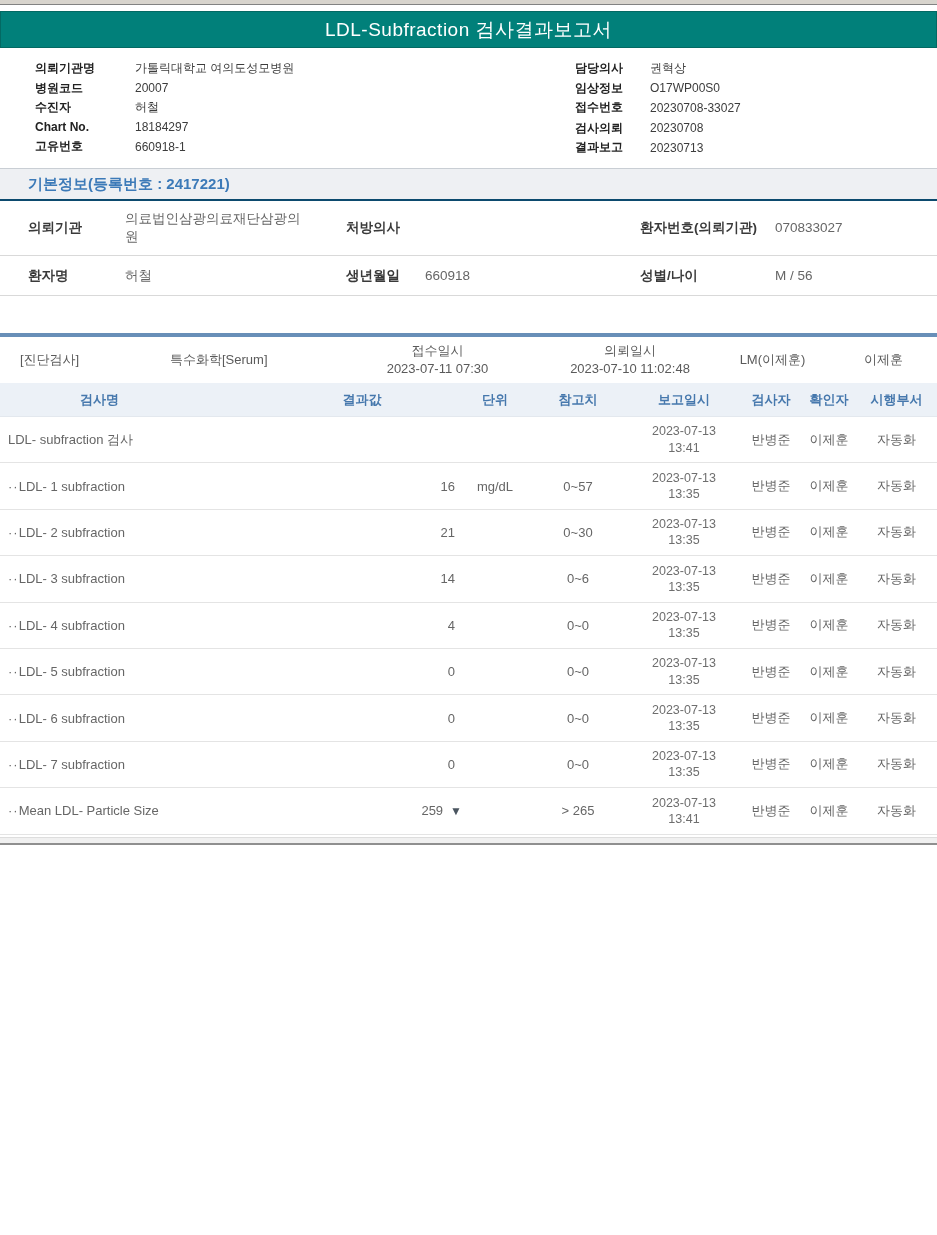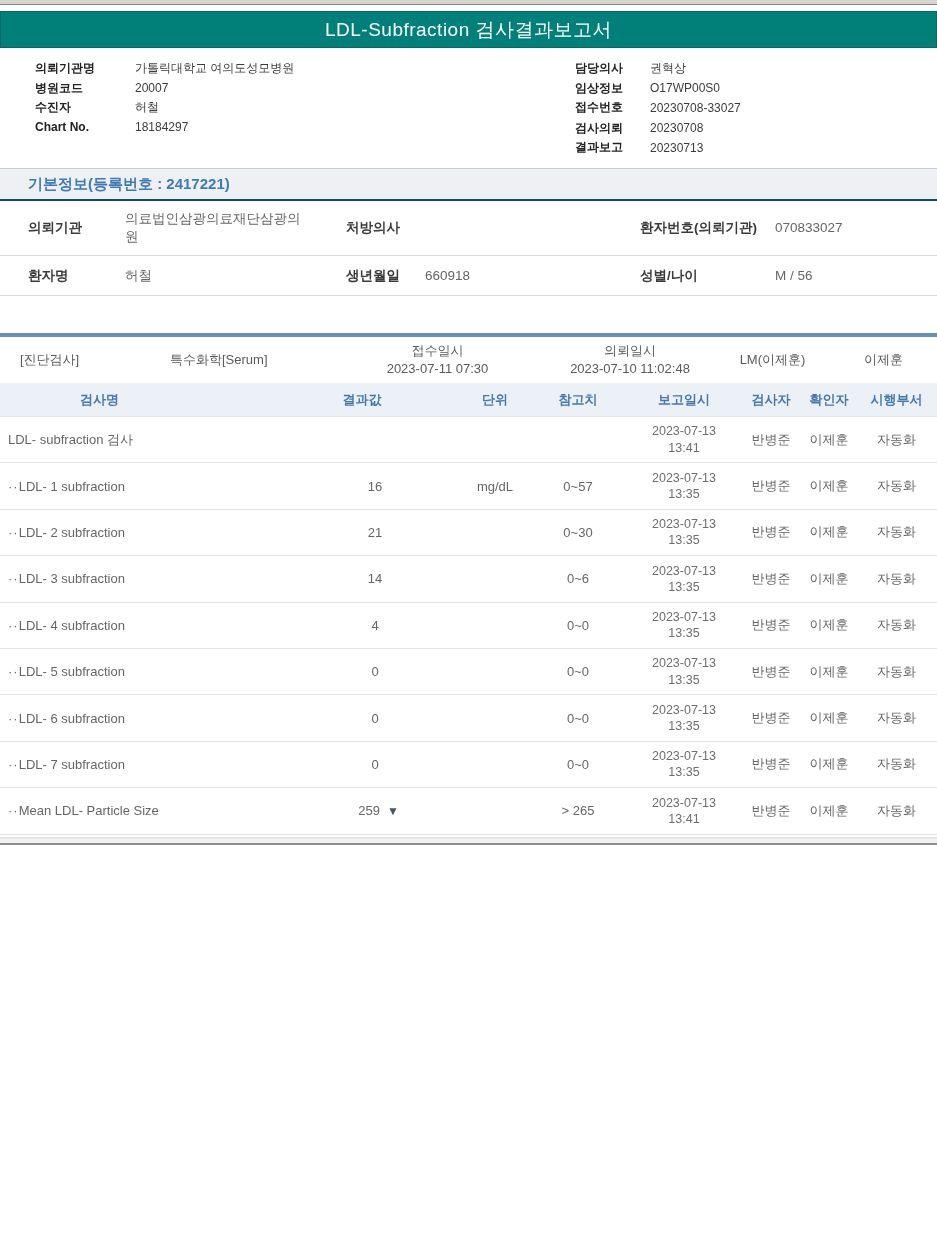--- a/index.html
+++ b/index.html
@@ -65,21 +65,21 @@
     display:grid; grid-template-columns:262px 200px 66px 100px 112px 62px 54px 81px;
     align-items:center; font-size:13px; font-weight:bold; color:#4678ad; text-align:center;
   }
   .rt-header .h-name { text-align:left; padding-left:80px; }
   .rt-row {
     height:46.4px; border-bottom:1px solid #e4e4e4;
     display:grid; grid-template-columns:262px 200px 66px 100px 112px 62px 54px 81px;
     align-items:center; font-size:13px; color:#666;
   }
   .c.name   { padding-left:8px; text-align:left; }
-  .c.result { padding-left:8px; text-align:center;margin-left:25px; }
+  .c.result { padding-left:8px; text-align:right;margin-left:25px; }
   .c.unit, .c.ref, .c.tester, .c.verifier, .c.dept { text-align:center; }
   .c.date { display:flex; flex-direction:column; align-items:center; line-height:1.3; font-size:12.5px; color:#6e6e6e; }
   .pfx { letter-spacing:1px; }
   .flag { margin-left:7px; color:#4a5560; font-size:12px; }
 
   .bottom-strip { margin-top:2px; height:8px; background:#f0f0f0; border-top:1px solid #dddddd; border-bottom:2px solid #8f8f8f; }
 </style>
 </head>
 <body>
 
@@ -99,20 +99,24 @@
         <span class="hl">병원코드</span>
         <span class="hv">20007</span>
       </div>
     <div class="hi-row">
         <span class="hl">수진자</span>
         <span class="hv">허철</span>
       </div>
     <div class="hi-row">
         <span class="hl">Chart No.</span>
         <span class="hv">18184297</span>
+      </div>
+    <div class="hi-row">
+        <span class="hl">고유번호</span>
+        <span class="hv">660918-1</span>
       </div>
   </div>
   <div class="hi-group hi-right">
     <div class="hi-row">
         <span class="hl">담당의사</span>
         <span class="hv">권혁상</span>
       </div>
     <div class="hi-row">
         <span class="hl">임상정보</span>
         <span class="hv">O17WP00S0</span>

